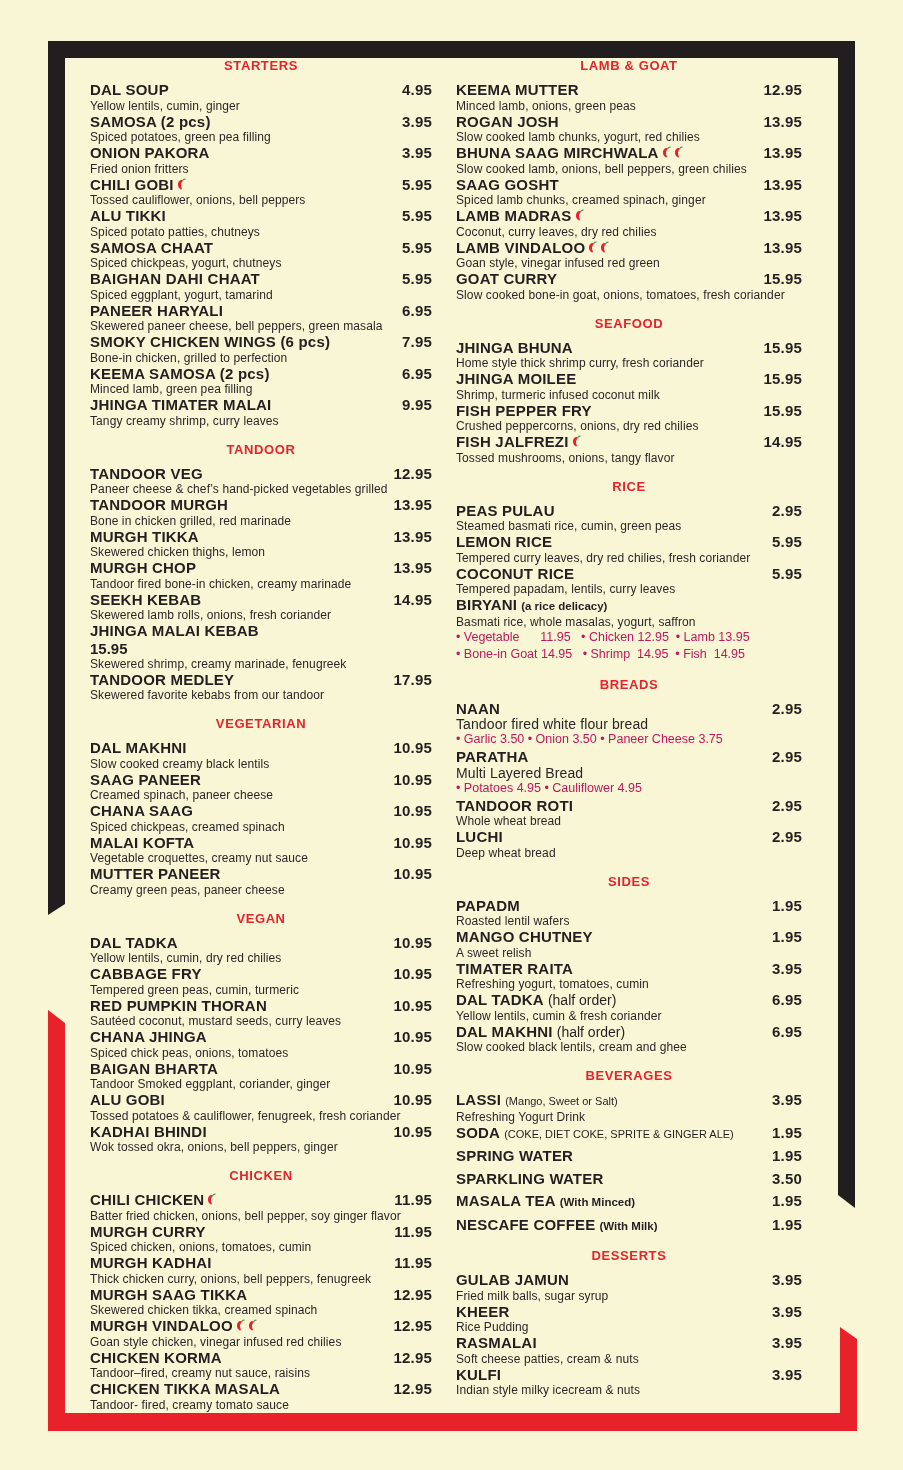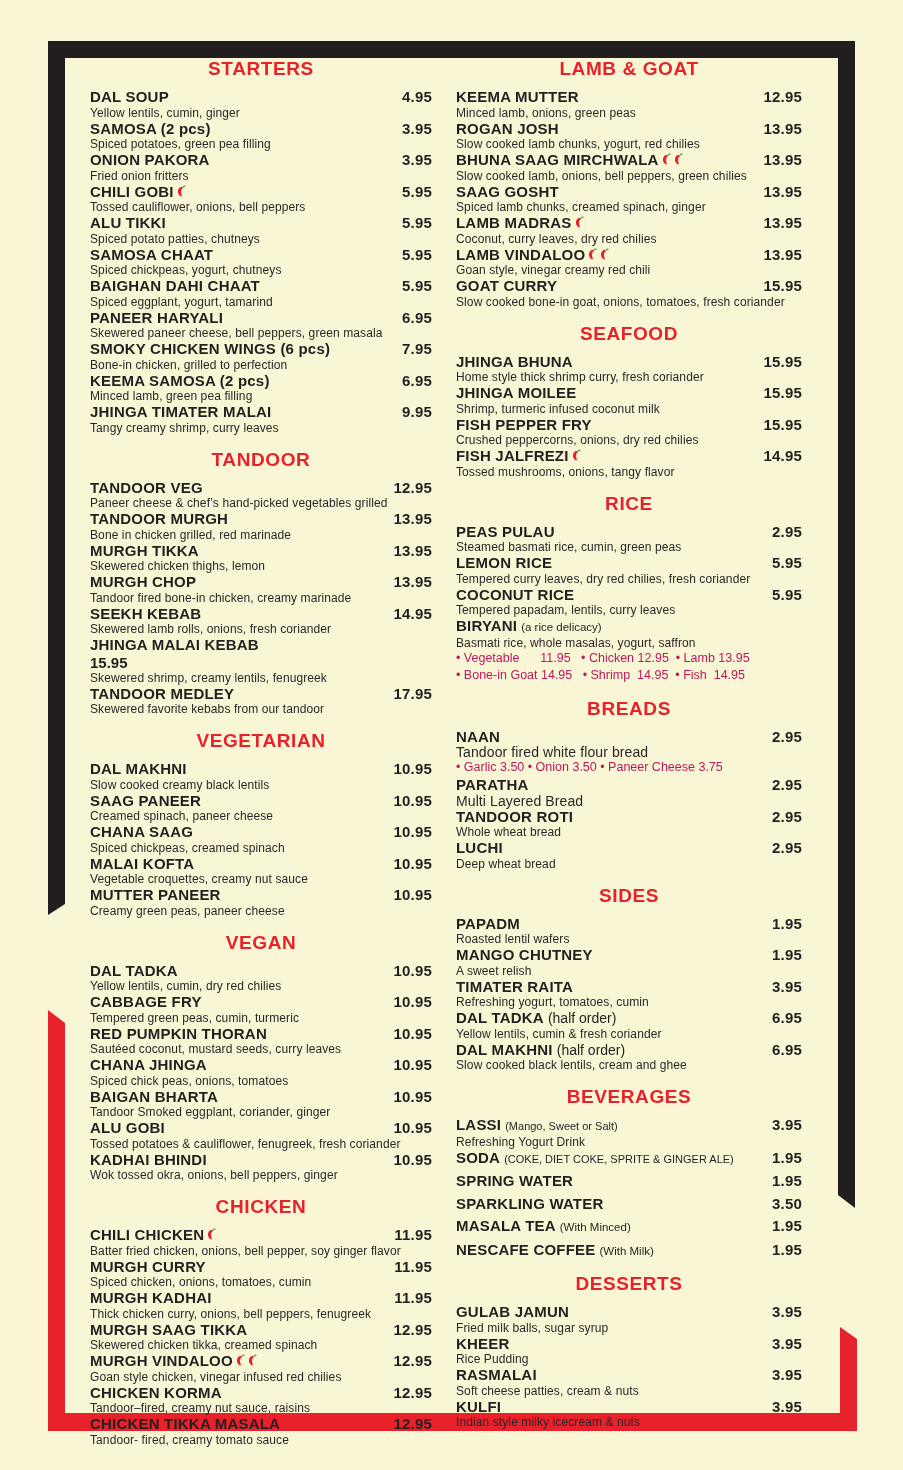--- a/index.html
+++ b/index.html
@@ -22,37 +22,37 @@
   #frame-bottom-red{left:48px;top:1413px;width:809px;height:18px;}
   #frame-left-red{left:48px;top:1010px;width:17px;height:403px;
     clip-path:polygon(0 0,100% 13px,100% 100%,0 100%);}
   #frame-right-red{left:840px;top:1327px;width:17px;height:86px;
     clip-path:polygon(0 0,100% 12px,100% 100%,0 100%);}
   
   #col-left{position:absolute;left:90px;top:56px;width:342px;}
   #col-right{position:absolute;left:456px;top:56px;width:346px;}
   
   .section-title{
-    color:var(--accent);font-size:19px;font-weight:bold;text-align:center;
+    color:var(--accent);font-size:13px;font-weight:bold;text-align:center;
     letter-spacing:.6px;margin:14px 0 9px;
   }
   .menu-section:first-child .section-title{margin-top:2px;}
   .item-row{display:flex;justify-content:space-between;align-items:baseline;line-height:16.5px;}
   .name-wrap{white-space:nowrap;}
   .item-name{font-size:15px;font-weight:bold;letter-spacing:.2px;}
   .price{font-size:15px;font-weight:bold;letter-spacing:.2px;}
   .price-below{font-size:15px;font-weight:bold;line-height:17px;}
   .item-desc{font-size:12px;line-height:14px;white-space:nowrap;color:#2a2627;letter-spacing:.1px;}
   .item-desc.bold{font-weight:normal;font-size:14px;}
   .bullets{font-size:12.5px;line-height:17px;white-space:pre;color:#be185d;}
   .item{margin-bottom:1px;}
   .item.compact{margin-bottom:6px;}
   .note{font-weight:normal;margin-left:4px;}
   .note.bold-small{font-size:11px;font-weight:normal;letter-spacing:0;}
-  .note.small{font-size:11.5px;}
+  .note.small{font-size:11.5px;font-weight:bold;}
   .note.regular{font-size:14px;}
   .chili{width:10px;height:15px;margin-left:2px;vertical-align:-2px;}
 </style>
 </head>
 <body>
 
 <div class="frame" id="frame-top"></div>
 <div class="frame" id="frame-left-black"></div>
 <div class="frame" id="frame-right-black"></div>
 <div class="frame-red" id="frame-bottom-red"></div>
@@ -178,21 +178,21 @@
           <span class="name-wrap"><span class="item-name">SEEKH KEBAB</span></span>
           <span class="price">14.95</span>
         </div>
         <div class="item-desc">Skewered lamb rolls, onions, fresh coriander</div>
       </div>
       <div class="item">
         <div class="item-row">
           <span class="name-wrap"><span class="item-name">JHINGA MALAI KEBAB</span></span>
         </div>
         <div class="price-below">15.95</div>
-        <div class="item-desc">Skewered shrimp, creamy lentils, fenugreek</div>
+        <div class="item-desc">Skewered shrimp, creamy marinade, fenugreek</div>
       </div>
       <div class="item">
         <div class="item-row">
           <span class="name-wrap"><span class="item-name">TANDOOR MEDLEY</span></span>
           <span class="price">17.95</span>
         </div>
         <div class="item-desc">Skewered favorite kebabs from our tandoor</div>
       </div>
     </section>
     <section class="menu-section">
@@ -398,21 +398,21 @@
         <div class="item-row">
           <span class="name-wrap"><span class="item-name">LAMB VINDALOO</span><svg viewBox="0 0 14 20" class="chili">
               <path d="M9.8 4.6 C 6.9 6.6 6.1 11.2 8.1 15.4 C 8.6 16.4 7.9 17.3 6.9 16.9 C 3.2 15.3 1.5 9.9 3.8 6.2 C 5.2 3.9 8 2.9 9.8 4.6 Z" fill="#e8222b"></path>
               <path d="M9.4 4.9 C 9.9 3.3 11.3 2.3 12.8 2.5" stroke="#4f9b40" stroke-width="1.5" fill="none" stroke-linecap="round"></path>
             </svg><svg viewBox="0 0 14 20" class="chili">
               <path d="M9.8 4.6 C 6.9 6.6 6.1 11.2 8.1 15.4 C 8.6 16.4 7.9 17.3 6.9 16.9 C 3.2 15.3 1.5 9.9 3.8 6.2 C 5.2 3.9 8 2.9 9.8 4.6 Z" fill="#e8222b"></path>
               <path d="M9.4 4.9 C 9.9 3.3 11.3 2.3 12.8 2.5" stroke="#4f9b40" stroke-width="1.5" fill="none" stroke-linecap="round"></path>
             </svg></span>
           <span class="price">13.95</span>
         </div>
-        <div class="item-desc">Goan style, vinegar creamy red chili</div>
+        <div class="item-desc">Goan style, vinegar infused red green</div>
       </div>
       <div class="item">
         <div class="item-row">
           <span class="name-wrap"><span class="item-name">GOAT CURRY</span></span>
           <span class="price">15.95</span>
         </div>
         <div class="item-desc">Slow cooked bone-in goat, onions, tomatoes, fresh coriander</div>
       </div>
     </section>
     <section class="menu-section">
@@ -490,20 +490,21 @@
         </div>
         <div class="item-desc bold">Tandoor fired white flour bread</div>
         <div class="bullets">• Garlic 3.50 • Onion 3.50 • Paneer Cheese 3.75</div>
       </div>
       <div class="item">
         <div class="item-row">
           <span class="name-wrap"><span class="item-name">PARATHA</span></span>
           <span class="price">2.95</span>
         </div>
         <div class="item-desc bold">Multi Layered Bread</div>
+        <div class="bullets">• Potatoes 4.95 • Cauliflower 4.95</div>
       </div>
       <div class="item">
         <div class="item-row">
           <span class="name-wrap"><span class="item-name">TANDOOR ROTI</span></span>
           <span class="price">2.95</span>
         </div>
         <div class="item-desc">Whole wheat bread</div>
       </div>
       <div class="item">
         <div class="item-row">

